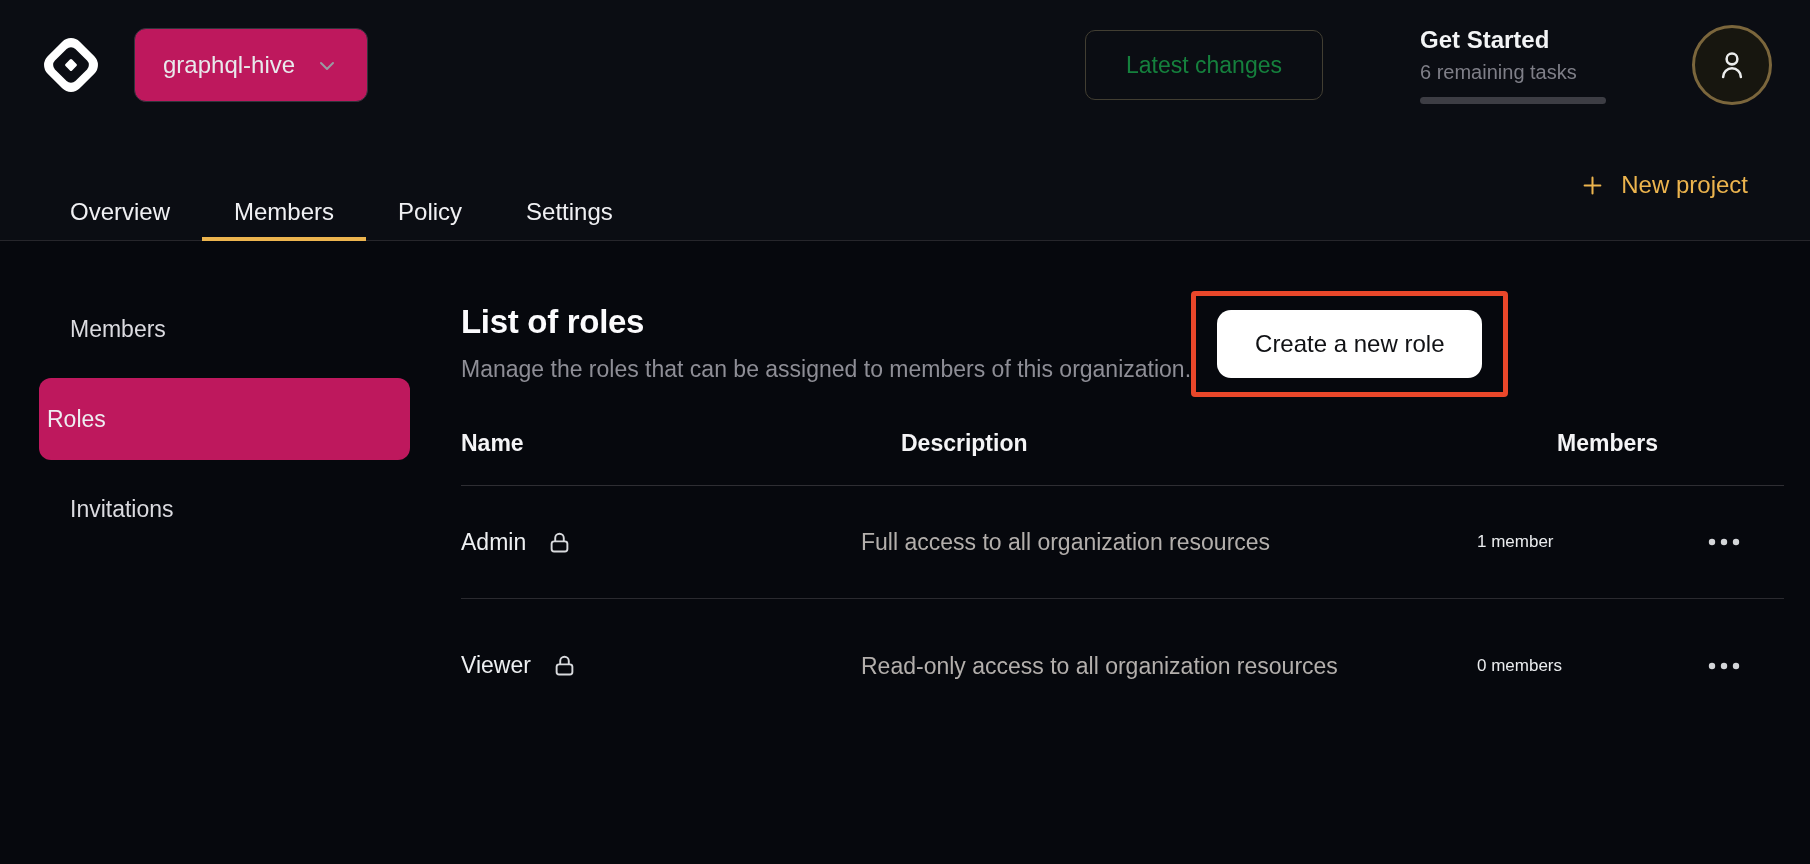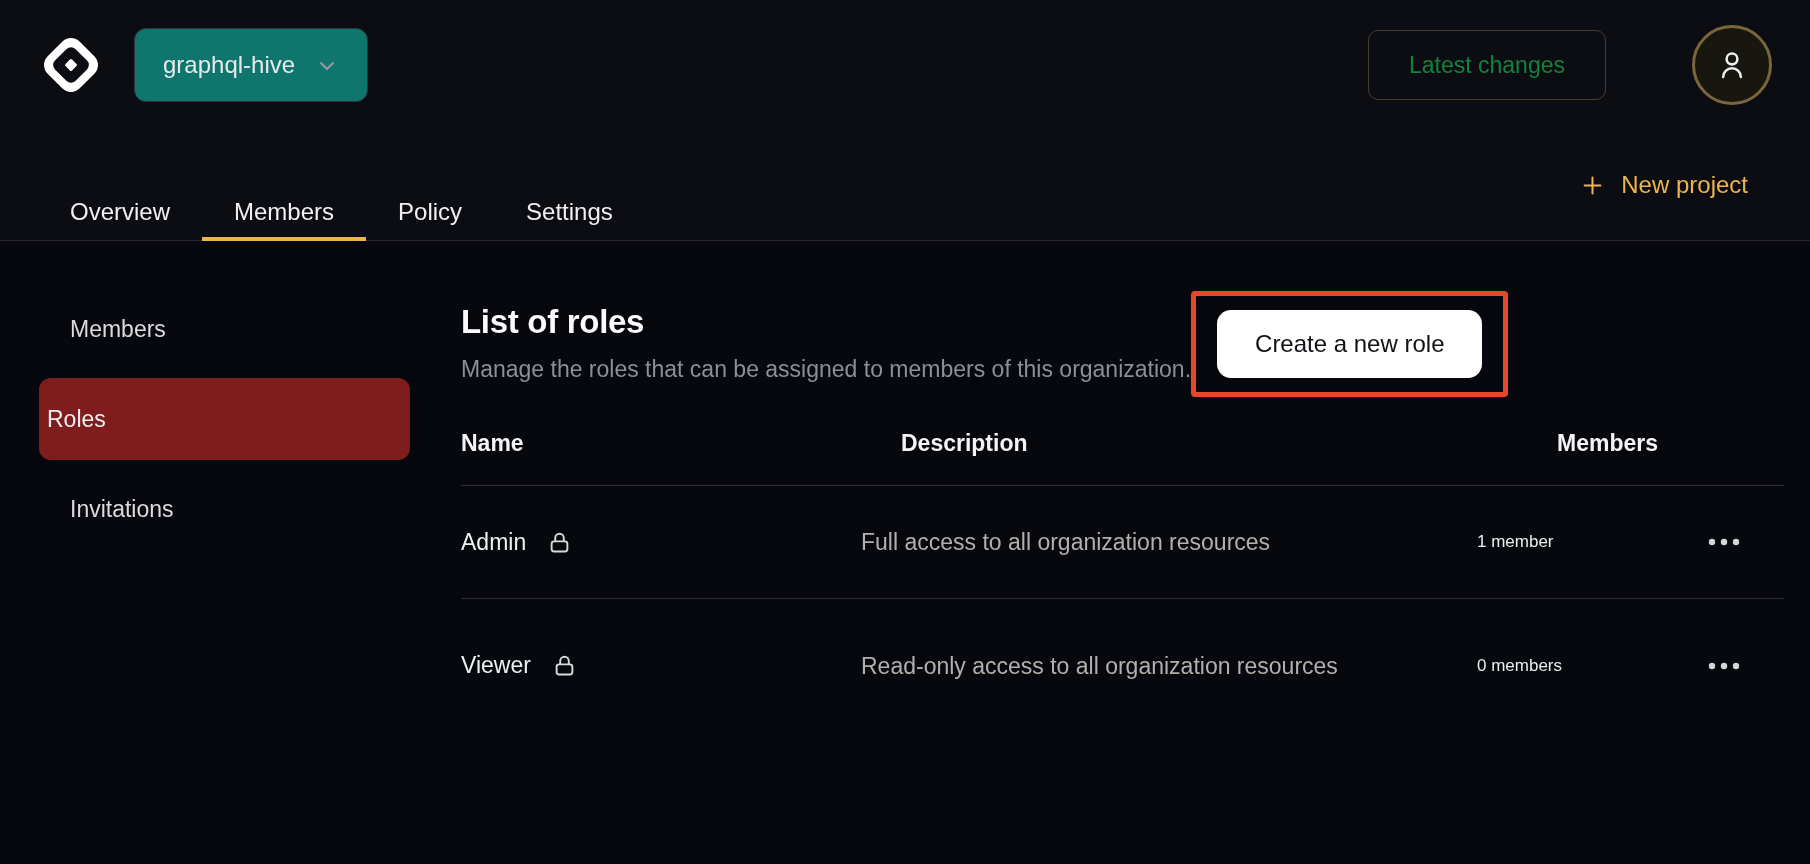--- a/index.html
+++ b/index.html
@@ -18,21 +18,21 @@
   }
   .app{width:1810px;height:864px;display:flex;flex-direction:column;}
 
   
   .topbar{height:130px;flex:none;display:flex;align-items:center;padding:0 38px;}
   .logo{width:66px;height:66px;flex:none;cursor:pointer;}
   .logo svg{width:66px;height:66px;display:block;}
   .org-select{
     margin-left:30px;height:74px;min-width:228px;padding:0 28px;
     display:flex;align-items:center;justify-content:center;gap:20px;
-    background:#0f766e;border:1px solid #31333c;border-radius:12px;
+    background:#be185d;border:1px solid #31333c;border-radius:12px;
     color:#e8e9ec;font-size:24px;font-family:inherit;cursor:pointer;
   }
   .chev{display:flex;color:#9a9aa2;}
   .chev svg{width:24px;height:24px;display:block;margin-top:2px;}
   .spacer{flex:1;}
   .latest-btn{
     height:70px;padding:0 40px;background:transparent;
     border:1px solid #423e32;border-radius:10px;
     color:#15803d;font-size:23px;font-family:inherit;cursor:pointer;
   }
@@ -70,21 +70,21 @@
   .plus{display:flex;}
   .plus svg{width:27px;height:27px;display:block;}
 
   
   .main{flex:1;display:flex;align-items:flex-start;background:#06080d;padding:0 26px 0 39px;}
   .sidenav{width:371px;flex:none;padding-top:47px;}
   .nav-item{
     height:82px;display:flex;align-items:center;padding:0 31px;
     font-size:23px;color:#dbdbe0;border-radius:12px;margin-bottom:8px;cursor:pointer;
   }
-  .nav-item.active{background:#7f1d1d;color:#eeeef2;padding-left:8px;}
+  .nav-item.active{background:#be185d;color:#eeeef2;padding-left:8px;}
 
   .content{flex:1;margin-left:51px;min-width:0;}
   .content-head{display:flex;justify-content:flex-start;align-items:flex-start;}
   .head-left{margin-top:62px;}
   .page-title{margin:0;font-size:33px;font-weight:700;color:#fbfbfd;letter-spacing:-0.3px;}
   .page-subtitle{margin:15px 0 0;font-size:23px;color:#8e8e96;}
   .annotation{
     margin-top:50px;flex:none;
     border:5px solid var(--annotation-red);border-radius:4px;padding:14px 21px;
   }
@@ -132,20 +132,25 @@
         <svg viewBox="0 0 24 24" fill="none" stroke="currentColor" stroke-width="2" stroke-linecap="round" stroke-linejoin="round">
             <path d="M6 9l6 6 6-6"></path>
           </svg>
       </span>
     </button>
 
     <div class="spacer"></div>
 
     <button class="latest-btn">Latest changes</button>
 
+    <div class="getstarted">
+      <div class="gs-title">Get Started</div>
+      <div class="gs-sub">6 remaining tasks</div>
+      <div class="gs-bar"></div>
+    </div>
 
     <button class="avatar">
       <span>
         <svg viewBox="0 0 24 24" fill="none" stroke="currentColor" stroke-width="1.6" stroke-linecap="round">
           <circle cx="12" cy="8.2" r="3.4"></circle>
           <path d="M6.4 19.6c0-3.1 2.5-5.5 5.6-5.5s5.6 2.4 5.6 5.5"></path>
         </svg>
       </span>
     </button>
   </header>

